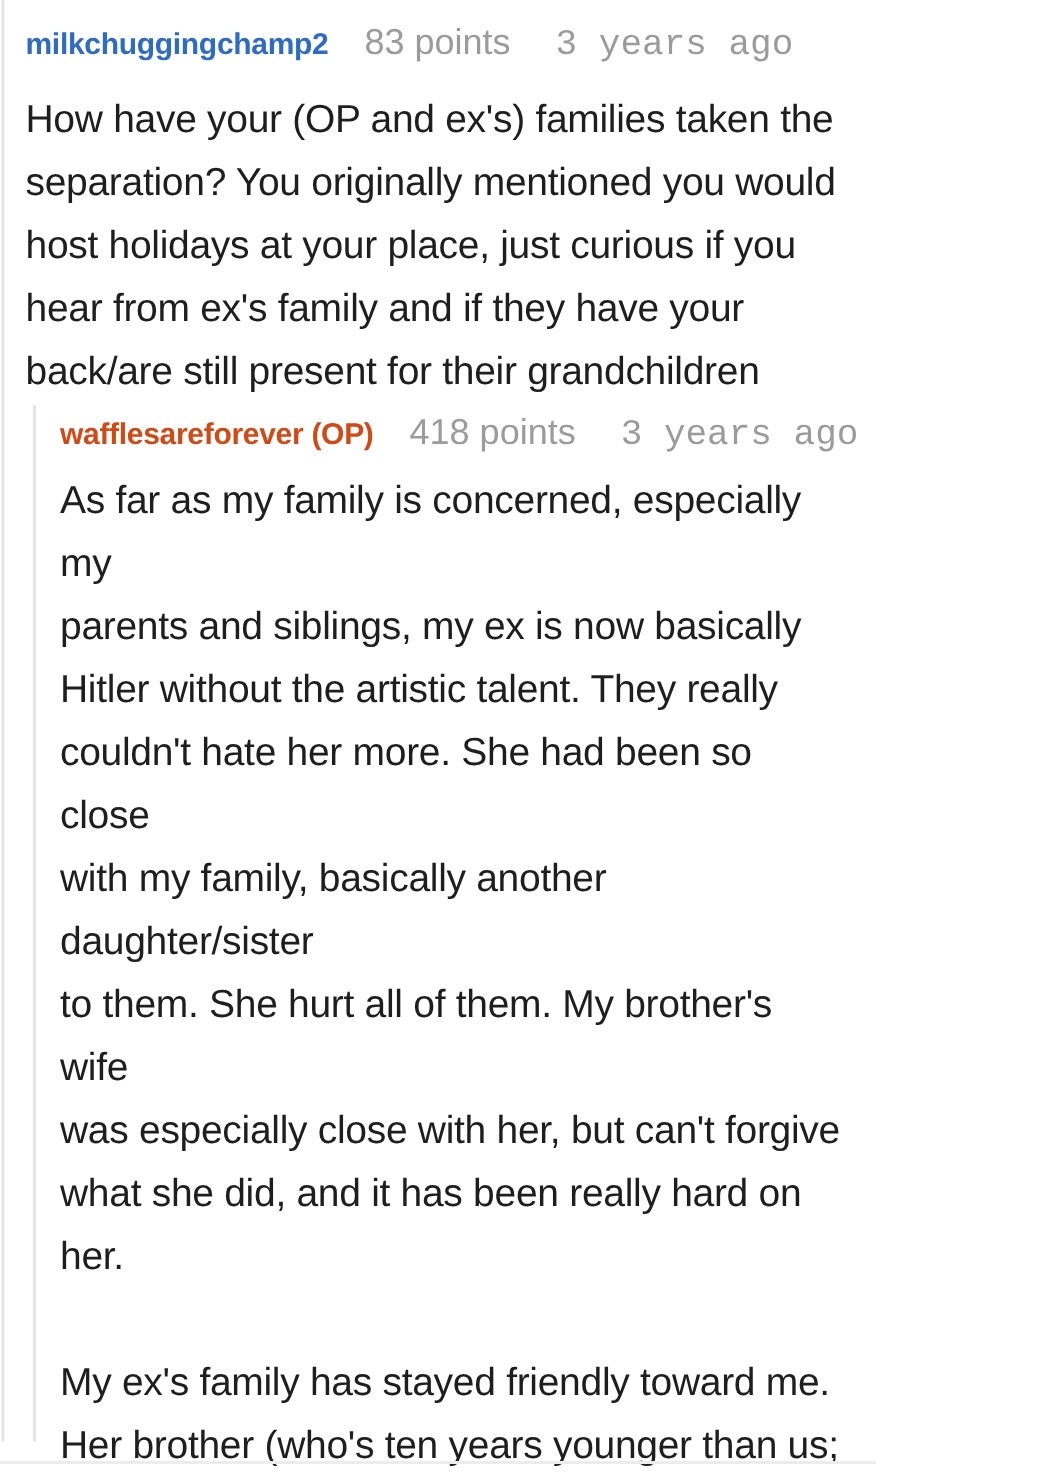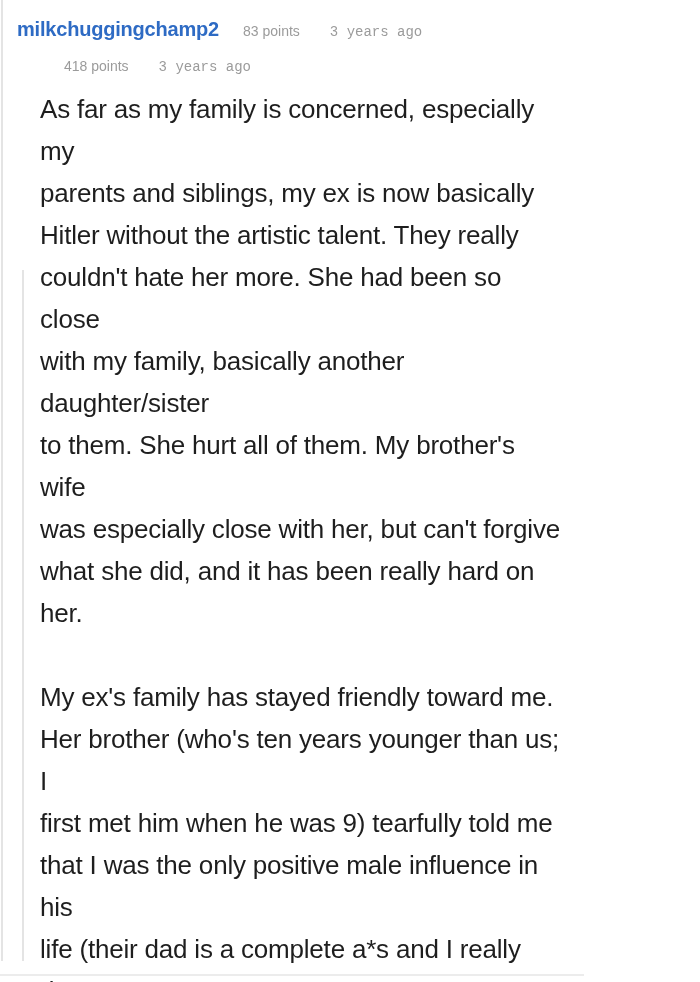--- a/index.html
+++ b/index.html
@@ -41,21 +41,21 @@
     white-space: nowrap;
   }
   .username {
     font-weight: bold;
     font-size: 20px;
     letter-spacing: -0.2px;
     cursor: pointer;
   }
   .u-blue { color: #2e6bc4; }
   .u-orange { color: #d14a15; }
-  .meta { color: #9b9b9b; font-size: 14px; }
+  .meta { color: #9b9b9b; font-size: 24px; }
   .points { margin-left: 24px; }
   .age { margin-left: 30px; font-family: Liberation Mono, monospace; }
   .comment-body {
     margin-top: 14px;
     font-size: 26px;
     line-height: 42px;
     color: #1e1e1e;
     letter-spacing: -0.2px;
     white-space: pre-line;
   }
@@ -70,24 +70,30 @@
   <div class="thread-line line-nested"></div>
   <div class="right-border"></div>
   <div class="bottom-border"></div>
 
   <div class="comment comment-top">
     <div class="comment-header">
       <span class="username u-blue">milkchuggingchamp2</span>
       <span class="meta points">83 points</span>
       <span class="meta age">3 years ago</span>
     </div>
+    <div class="comment-body">How have your (OP and ex's) families taken the
+separation? You originally mentioned you would
+host holidays at your place, just curious if you
+hear from ex's family and if they have your
+back/are still present for their grandchildren</div>
   </div>
 
   <div class="comment comment-reply">
     <div class="comment-header">
+      <span class="username u-orange">wafflesareforever (OP)</span>
       <span class="meta points">418 points</span>
       <span class="meta age">3 years ago</span>
     </div>
     <div class="comment-body">As far as my family is concerned, especially my
 parents and siblings, my ex is now basically
 Hitler without the artistic talent. They really
 couldn't hate her more. She had been so close
 with my family, basically another daughter/sister
 to them. She hurt all of them. My brother's wife
 was especially close with her, but can't forgive

